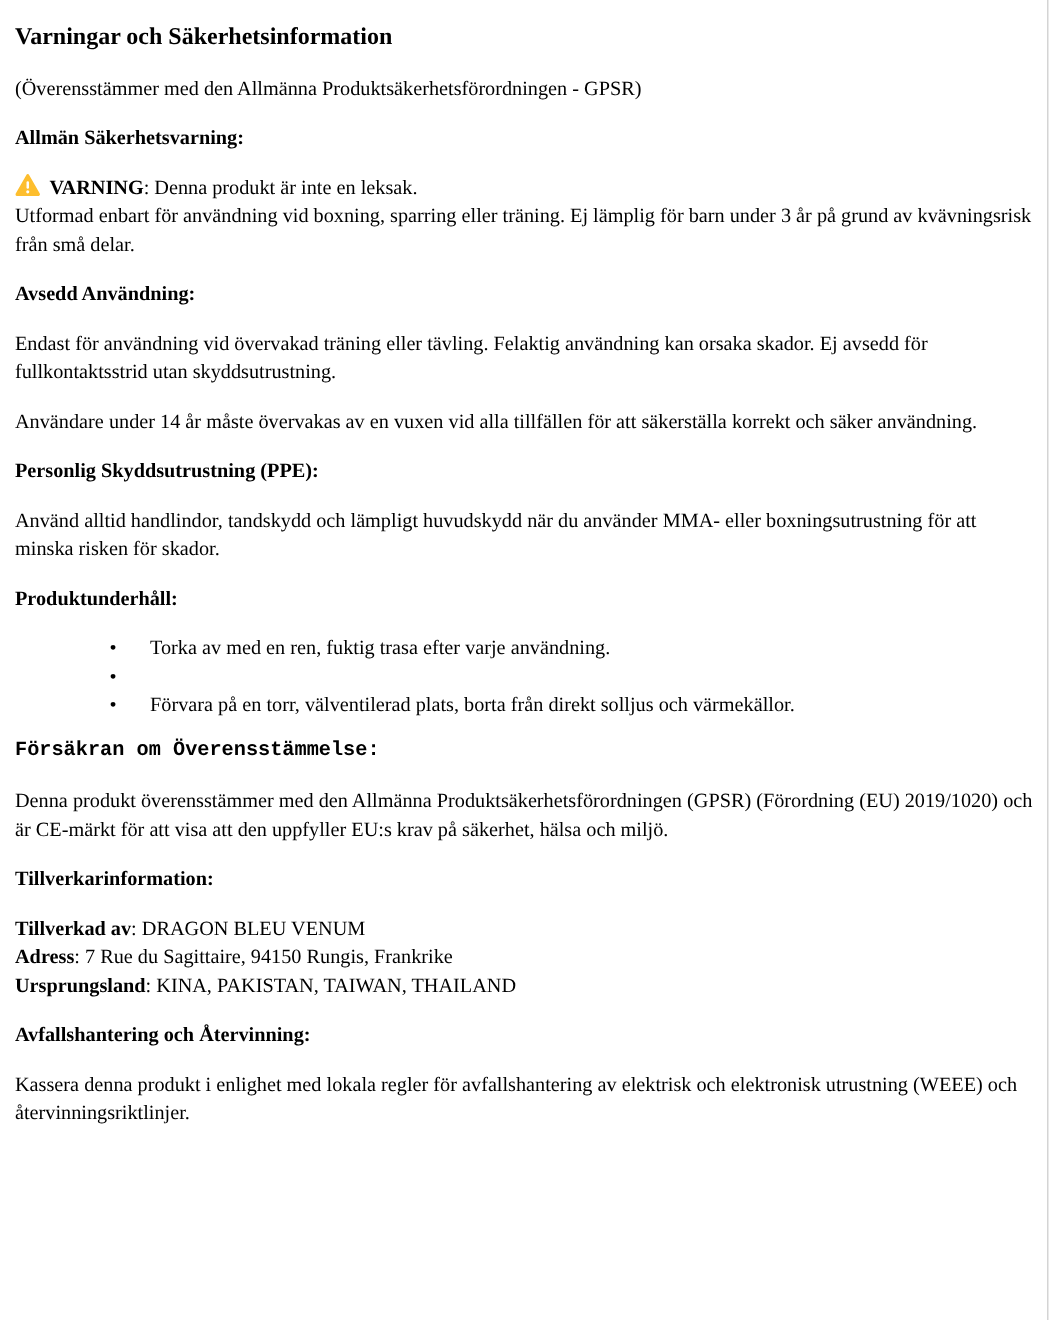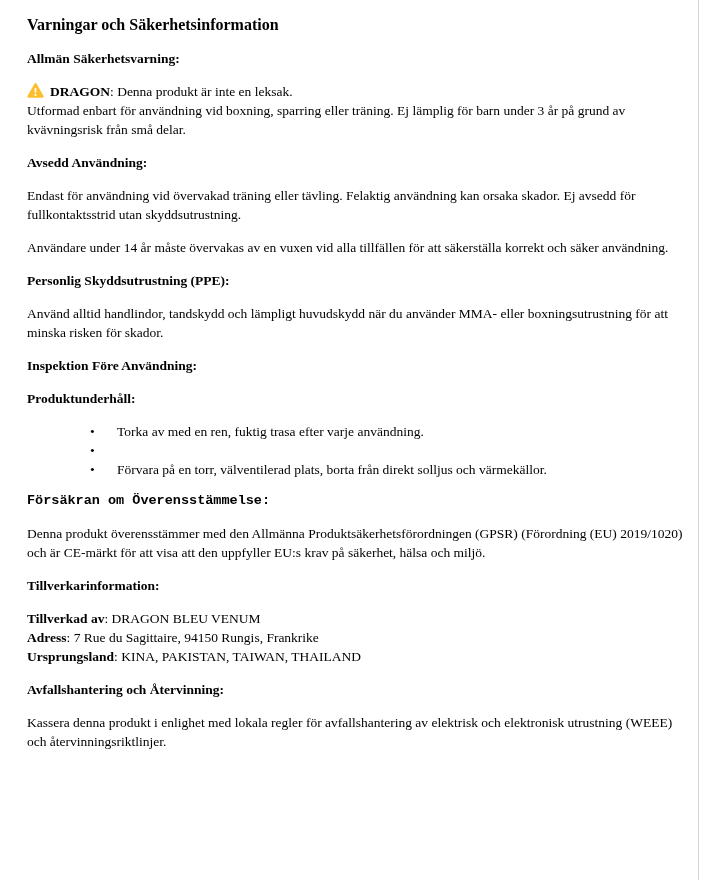--- a/index.html
+++ b/index.html
@@ -1,21 +1,21 @@
 <!DOCTYPE html>
 <html><head>
 <meta charset="utf-8">
 <style>
   html, body { margin: 0; padding: 0; background: #ffffff; }
   .page {
     position: relative;
     width: 703px;
     height: 880px;
     box-sizing: border-box;
-    padding: 15px 14px 0 27px;
+    padding: 15px 14px 0 10px;
     background: #ffffff;
     color: #000000;
     font-family: "Liberation Serif", "DejaVu Serif", serif;
     font-size: 13.5px;
     line-height: 19px;
     overflow: hidden;
   }
   .right-border {
     position: absolute;
     top: 0; right: 4px;
@@ -52,42 +52,42 @@
   b, strong { font-weight: bold; }
 </style>
 </head>
 <body>
 
 <div class="page">
   <div class="right-border"></div>
 
   <h1>Varningar och Säkerhetsinformation</h1>
 
+  <p>(Överensstämmer med den Allmänna Produktsäkerhetsförordningen - GPSR)</p>
 
   <h3>Allmän Säkerhetsvarning:</h3>
   <div class="para">
     <div>
       <svg class="warn-icon" width="17" height="17" viewBox="0 0 24 24">
         <path d="M12 3 L22 20.6 H2 Z" fill="#fdbe2e" stroke="#fdbe2e" stroke-width="3" stroke-linejoin="round"></path>
         <rect x="10.85" y="8.2" width="2.3" height="7" rx="1.15" fill="#ffffff"></rect>
         <circle cx="12" cy="18.2" r="1.45" fill="#ffffff"></circle>
-      </svg><strong>DRAGON</strong><span>: Denna produkt är inte en leksak.</span>
+      </svg><strong>VARNING</strong><span>: Denna produkt är inte en leksak.</span>
     </div>
     <div>Utformad enbart för användning vid boxning, sparring eller träning. Ej lämplig för barn under 3 år på grund av kvävningsrisk från små delar.</div>
   </div>
 
   <h3>Avsedd Användning:</h3>
   <p>Endast för användning vid övervakad träning eller tävling. Felaktig användning kan orsaka skador. Ej avsedd för fullkontaktsstrid utan skyddsutrustning.</p>
 
   <p>Användare under 14 år måste övervakas av en vuxen vid alla tillfällen för att säkerställa korrekt och säker användning.</p>
 
   <h3>Personlig Skyddsutrustning (PPE):</h3>
   <p>Använd alltid handlindor, tandskydd och lämpligt huvudskydd när du använder MMA- eller boxningsutrustning för att minska risken för skador.</p>
 
-  <h3>Inspektion Före Användning:</h3>
 
   <h3>Produktunderhåll:</h3>
   <ul class="bullets">
     <li>
       <span class="marker">•</span>
       <span>Torka av med en ren, fuktig trasa efter varje användning.</span>
     </li>
     <li>
       <span class="marker">•</span>
     </li>

